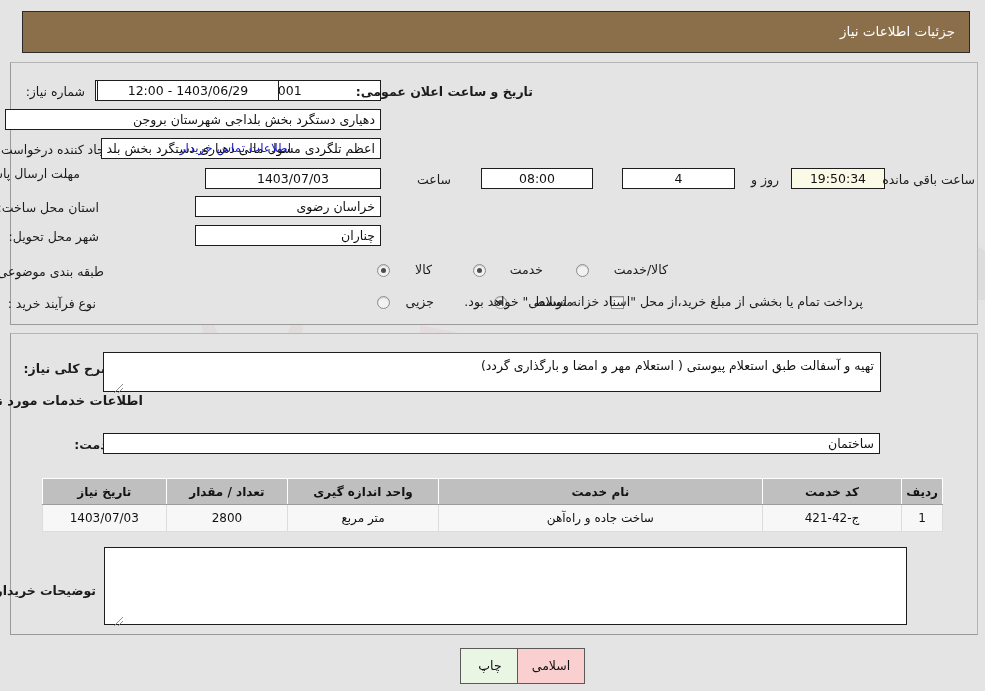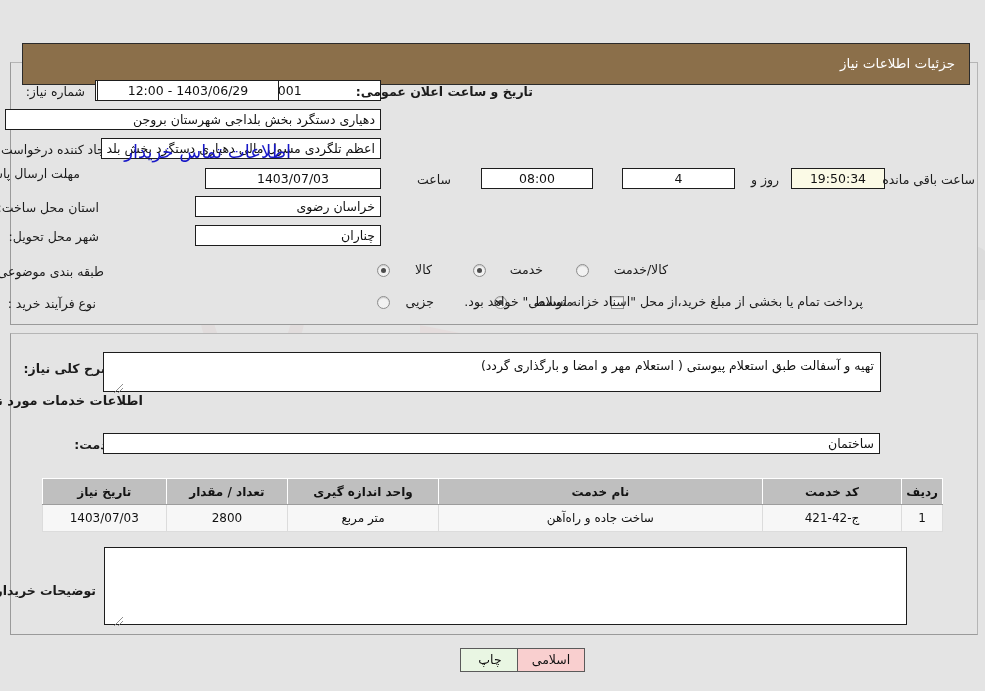--- a/index.html
+++ b/index.html
@@ -29,21 +29,20 @@
   }
 
   
   .titlebar {
     position: absolute;
     left: 22px; top: 11px;
     width: 948px; height: 42px;
     background: #8b6f4a;
     border: 1px solid #2b2b2b;
     z-index: 2;
-    margin-top: 32px;
   }
   .titlebar-text {
     position: absolute;
     right: 14px; top: 11px;
     color: #ffffff;
     font-size: 13.5px;
     white-space: nowrap;
   }
 
   
@@ -84,21 +83,21 @@
     z-index: 3;
     outline: none;
   }
   .fld.ctr { text-align: center; }
   .fld.rt  { text-align: right; }
   .fld.timer { background: #fbfae6; text-align: center; }
 
   .link {
     position: absolute;
     color: #1818c8;
-    font-size: 18px;
+    font-size: 12px;
     white-space: nowrap;
     text-decoration: none;
     cursor: pointer;
     z-index: 3;
   }
 
   
   .radio {
     position: absolute;
     width: 13px; height: 13px;
@@ -182,21 +181,21 @@
     color: #111111;
     height: 27px;
     padding: 0 4px;
     text-align: center;
     white-space: nowrap;
   }
 
   
   .btn {
     position: absolute;
-    height: 24px;
+    height: 36px;
     border: 1px solid #5a5a5a;
     font-family: "DejaVu Sans", "Liberation Sans", sans-serif;
     font-size: 12.5px;
     color: #111111;
     cursor: pointer;
     padding: 0;
     z-index: 3;
     line-height: 20px;
     text-align: center;
   }

